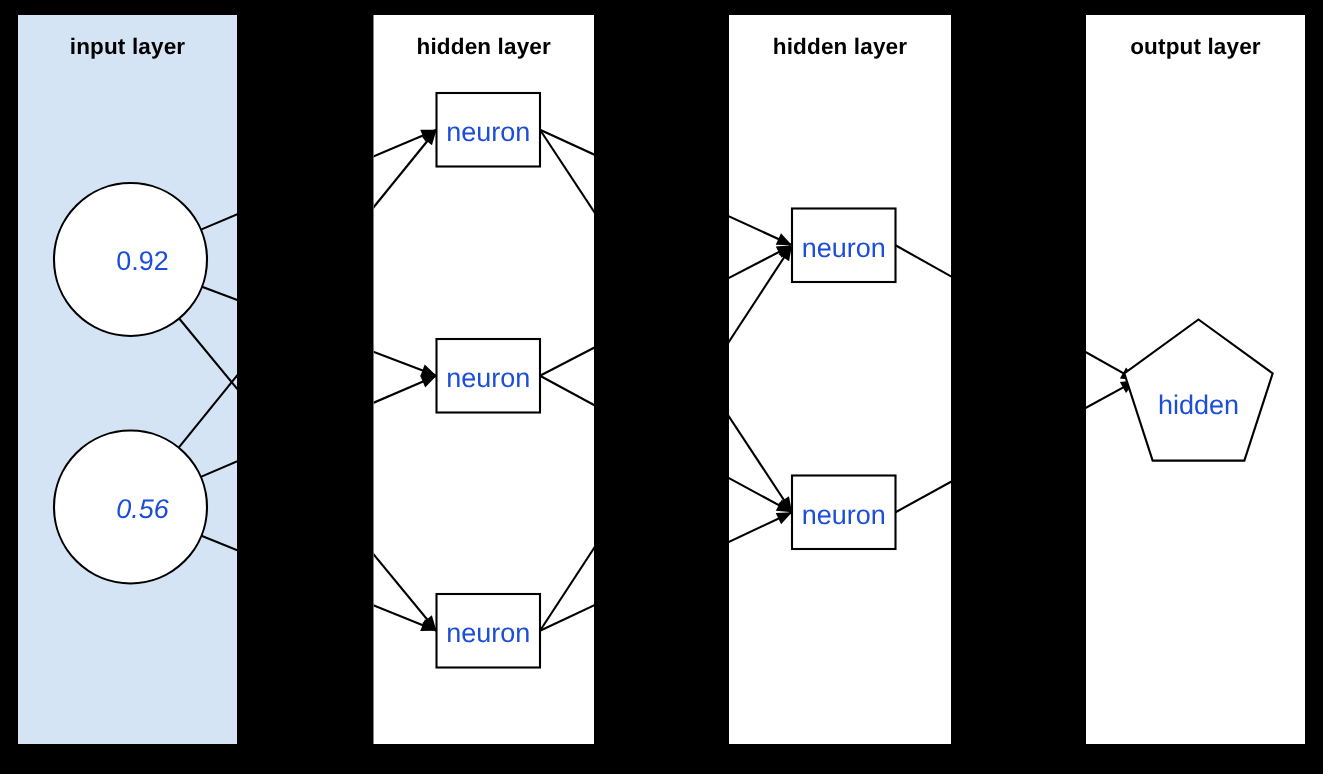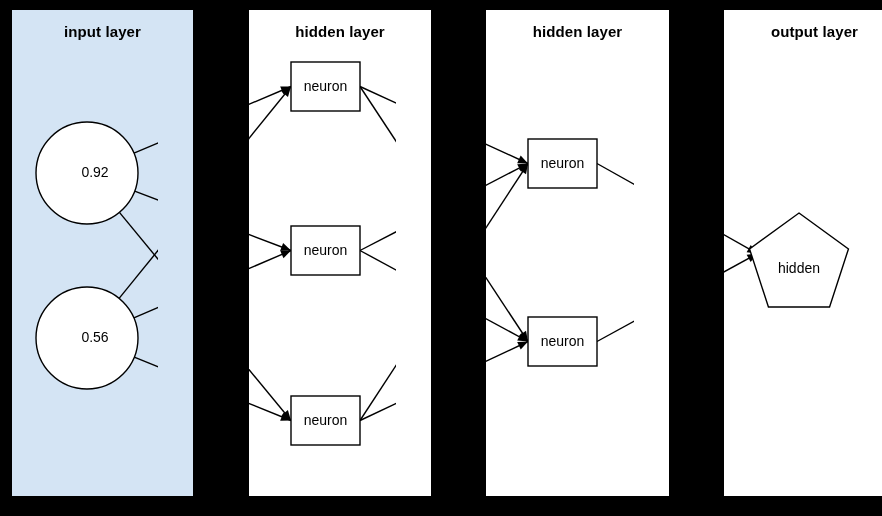--- a/index.html
+++ b/index.html
@@ -11,42 +11,41 @@
     position: relative;
     width: 882px;
     height: 516px;
     background: #000000;
     overflow: hidden;
     font-family: "Liberation Sans", sans-serif;
   }
   .panel {
     position: absolute;
     overflow: hidden;
-    padding-left: 35px;
   }
   .panel-title {
     position: absolute;
     left: 0;
     right: 0;
     text-align: center;
     font-weight: bold;
     font-size: 15px;
     color: #000000;
     letter-spacing: 0.1px;
   }
   .svg-layer {
     position: absolute;
     left: 0;
     top: 0;
   }
   .node-label {
     position: absolute;
     text-align: center;
-    font-size: 14px;
-    color: #000000;
+    font-size: 18px;
+    color: #1d4ed8;
     pointer-events: none;
   }
 </style>
 </head>
 <body>
 
 <div id="canvas">
     <div class="panel" style="left: 12px; top: 10px; width: 146px; height: 486px; background: rgb(212, 228, 244);">
       <div class="panel-title" style="top: 13px;">input layer</div>
       <svg class="svg-layer" width="146" height="486" viewBox="12 10 146 486">
@@ -65,21 +64,21 @@
         <g>
           <line x1="133.8704524860598" y1="317.89625199740084" x2="291" y2="250.5" stroke="#000000" stroke-width="1.4"></line>
         </g>
         <g>
           <line x1="134.28004276779308" y1="357.1206055310928" x2="291" y2="420.5" stroke="#000000" stroke-width="1.4"></line>
         </g>
         <circle cx="87" cy="173" r="51" fill="#ffffff" stroke="#000000" stroke-width="1.4"></circle>
         <circle cx="87" cy="338" r="51" fill="#ffffff" stroke="#000000" stroke-width="1.4"></circle>
       </svg>
       <div class="node-label" style="left: 24px; top: 154px; width: 118px;">0.92</div>
-      <div class="node-label" style="left: 24px; top: 319px; width: 118px;">0.56</div>
+      <div class="node-label" style="left: 24px; top: 319px; width: 118px; font-style: italic;">0.56</div>
     </div>
     <div class="panel" style="left: 249px; top: 10px; width: 147px; height: 486px; background: rgb(255, 255, 255);">
       <div class="panel-title" style="top: 13px;">hidden layer</div>
       <svg class="svg-layer" width="147" height="486" viewBox="249 10 147 486">
         <g>
           <line x1="133.95343147151817" y1="153.09082440055724" x2="291" y2="86.5" stroke="#000000" stroke-width="1.4"></line>
           <polygon points="291,86.5 283.43302397651917,94.27051310146675 280.1538656424933,86.53700674145199" fill="#000000"></polygon>
         </g>
         <g>
           <line x1="134.67551446809762" y1="191.1120214278312" x2="291" y2="250.5" stroke="#000000" stroke-width="1.4"></line>

